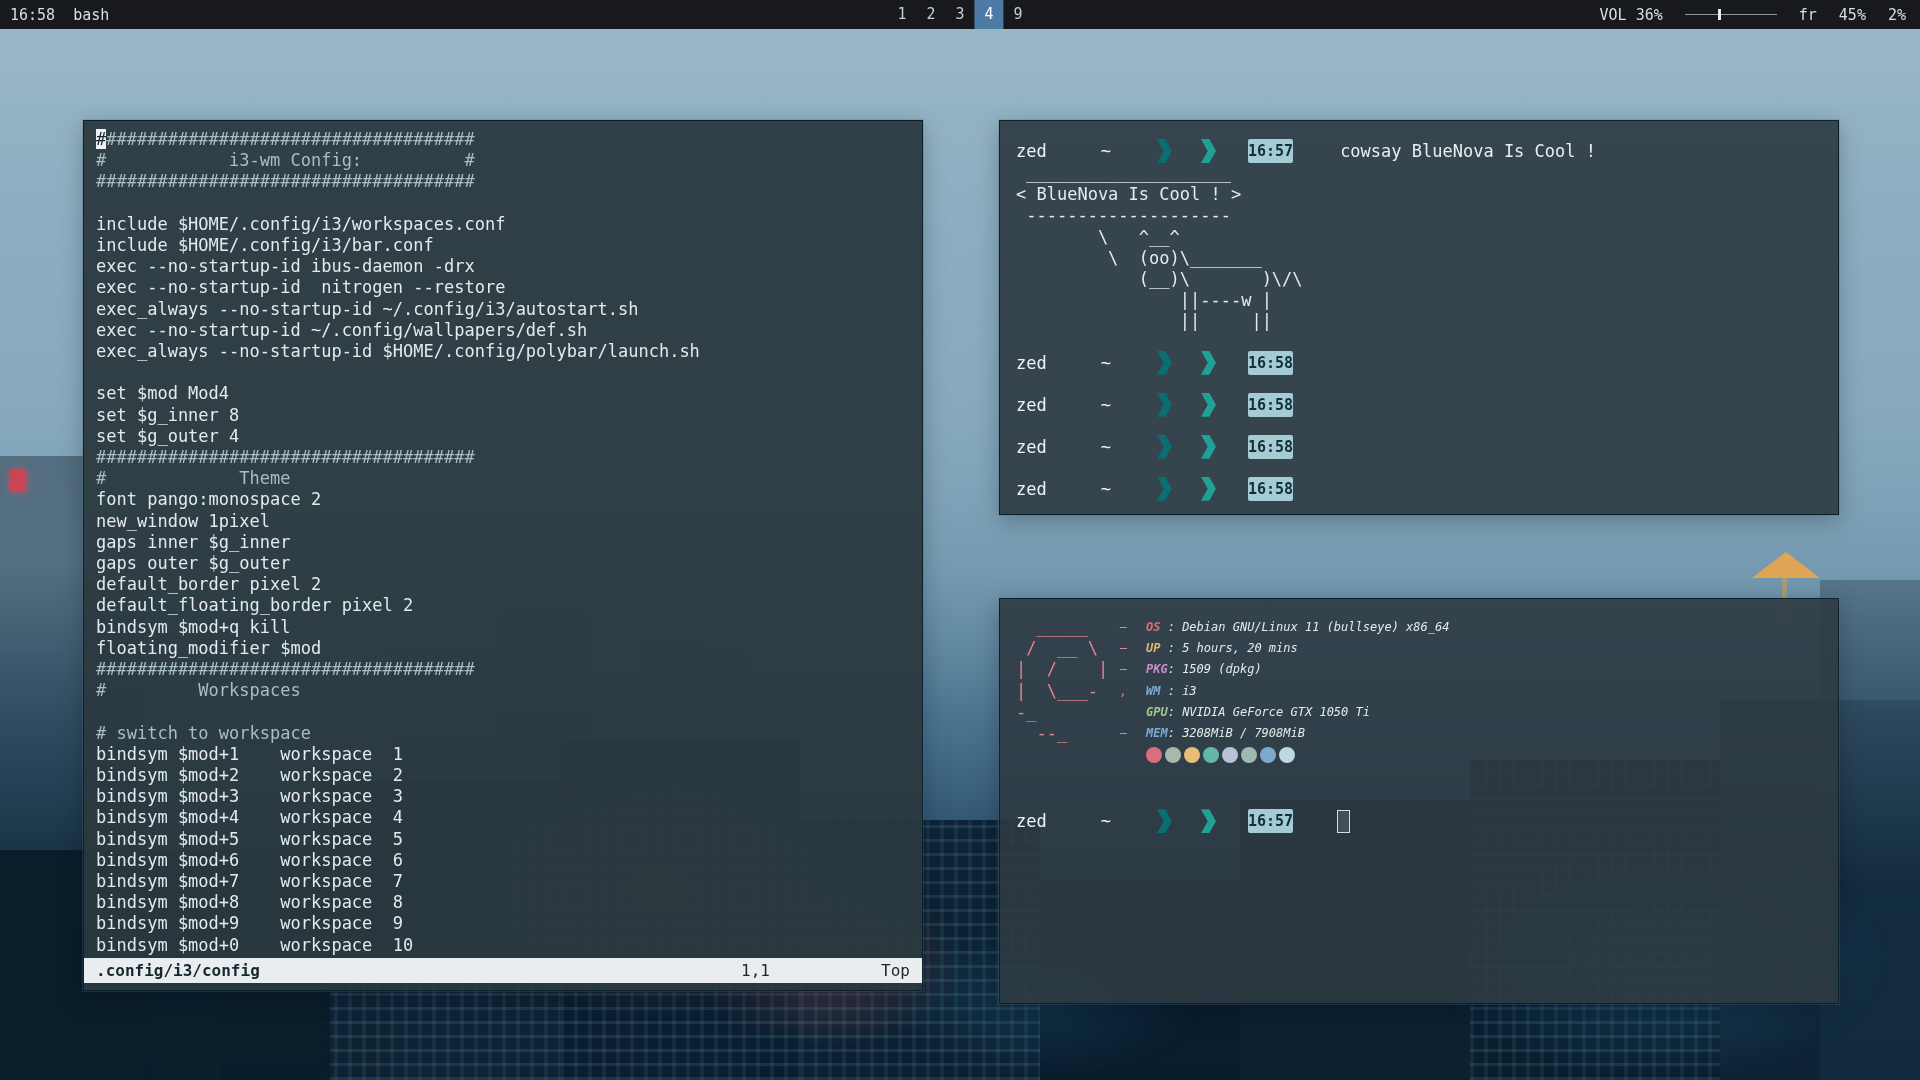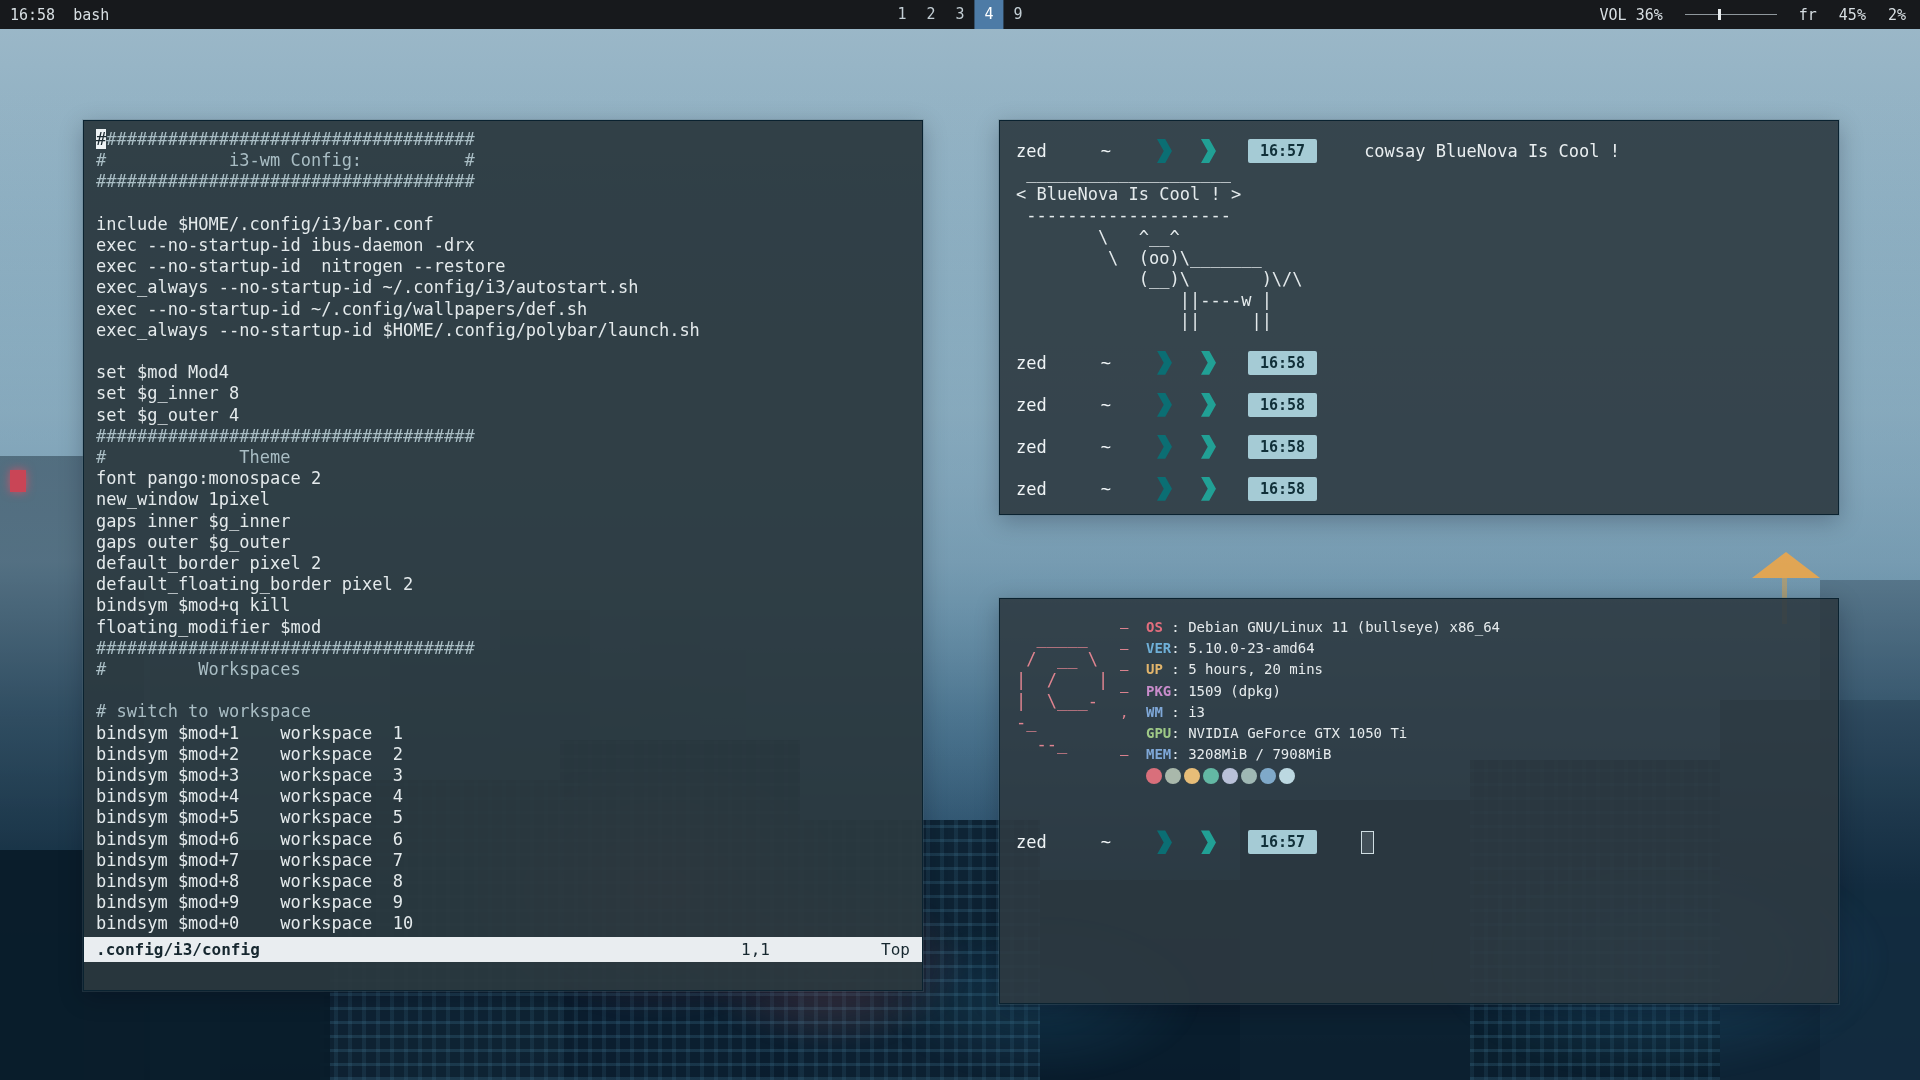--- a/index.html
+++ b/index.html
@@ -61,29 +61,29 @@
   
   .term-content { padding:18px 16px; font-size:17px; color:#e4eaec; }
   .prompt-row { display:flex; align-items:center; height:24px;gap:32px; }
   .term-content > .prompt-row:not(:first-child) { margin-top:18px; }
   .p-user { margin-right:22px; color:#eef3f5; }
   .p-dir  { margin-right:14px; color:#eef3f5; }
   .chev { width:15px; height:24px; clip-path:polygon(0 0,55% 0,100% 50%,55% 100%,0 100%,45% 50%); }
   .c1 { background:var(--prompt-chevron-dark,#0b6e73); }
   .c2 { background:var(--prompt-chevron-light,#21a095); margin-left:-3px; }
   .p-time { background:var(--prompt-time-bg,#a5cbd5); color:#113039; font-size:15px; font-weight:bold;
-    line-height:24px; padding:0 12px; border-radius:2px; }
+    line-height:24px; padding:0 0; border-radius:2px; }
   .p-cmd { margin-left:15px; white-space:pre; color:#e9eef0; }
   .term-cursor { width:11px; height:21px; margin-left:12px; border:1px solid #cfdde2; background:rgba(207,221,226,.15); }
   .t-out { margin:0; font:17px/21.2px "DejaVu Sans Mono",monospace; color:#e4eaec; white-space:pre; }
 
   
   .fetch-row { display:flex;align-items:center; }
   .art { margin:0; width:104px; font:17px/21.2px "DejaVu Sans Mono",monospace; color:var(--ascii-art,#e08490); }
-  .f-row { white-space:pre; font-size:14px; line-height:21.2px; color:#e6ebed; }
+  .f-row { white-space:pre; font-size:12px; line-height:21.2px; color:#e6ebed;font-style:italic; }
   .f-pre { display:inline-block; width:26px; color:var(--ascii-art,#e08490); }
   .f-label { font-weight:bold; }
   .palette { margin:3px 0 0 130px; display:flex; gap:3px; }
   .dot { width:16px; height:16px; border-radius:50%; }
   .prompt-gap { margin-top:46px; }
 </style>
 </head>
 <body>
 
 <div class="wallpaper">
@@ -136,20 +136,21 @@
     <span>2%</span>
   </div>
 </div>
 
 <div class="window vim-window">
   <div class="vim-buffer">
       <div class="vline cmt"><span class="vcur">#</span>####################################</div>
       <div class="vline cmt">#            i3-wm Config:          #</div>
       <div class="vline cmt">#####################################</div>
       <div class="vline"></div>
+      <div class="vline">include $HOME/.config/i3/workspaces.conf</div>
       <div class="vline">include $HOME/.config/i3/bar.conf</div>
       <div class="vline">exec --no-startup-id ibus-daemon -drx</div>
       <div class="vline">exec --no-startup-id  nitrogen --restore</div>
       <div class="vline">exec_always --no-startup-id ~/.config/i3/autostart.sh</div>
       <div class="vline">exec --no-startup-id ~/.config/wallpapers/def.sh</div>
       <div class="vline">exec_always --no-startup-id $HOME/.config/polybar/launch.sh</div>
       <div class="vline"></div>
       <div class="vline">set $mod Mod4</div>
       <div class="vline">set $g_inner 8</div>
       <div class="vline">set $g_outer 4</div>
@@ -238,21 +239,20 @@
   <div class="term-content">
     <div class="fetch-row">
       <pre class="art">  _____
  /  __ \
 |  /    |
 |  \___-
 -_
   --_</pre>
       <div class="fetch-info">
           <div class="f-row"><span class="f-pre">—</span><span class="f-label" style="color: rgb(226, 109, 125);">OS </span><span class="f-sep">: </span><span class="f-val">Debian GNU/Linux 11 (bullseye) x86_64</span></div>
-          <div class="f-row"><span class="f-pre">—</span><span class="f-label" style="color: rgb(111, 176, 216);">VER</span><span class="f-sep">: </span><span class="f-val">5.10.0-23-amd64</span></div>
           <div class="f-row"><span class="f-pre">—</span><span class="f-label" style="color: rgb(226, 181, 108);">UP </span><span class="f-sep">: </span><span class="f-val">5 hours, 20 mins</span></div>
           <div class="f-row"><span class="f-pre">—</span><span class="f-label" style="color: rgb(201, 140, 203);">PKG</span><span class="f-sep">: </span><span class="f-val">1509 (dpkg)</span></div>
           <div class="f-row"><span class="f-pre">,</span><span class="f-label" style="color: rgb(127, 168, 216);">WM </span><span class="f-sep">: </span><span class="f-val">i3</span></div>
           <div class="f-row"><span class="f-pre"></span><span class="f-label" style="color: rgb(159, 201, 135);">GPU</span><span class="f-sep">: </span><span class="f-val">NVIDIA GeForce GTX 1050 Ti</span></div>
           <div class="f-row"><span class="f-pre">—</span><span class="f-label" style="color: rgb(127, 168, 216);">MEM</span><span class="f-sep">: </span><span class="f-val">3208MiB / 7908MiB</span></div>
         </div>
     </div>
     <div class="palette">
         <span class="dot" style="background: rgb(217, 111, 123);"></span>
         <span class="dot" style="background: rgb(169, 184, 171);"></span>

